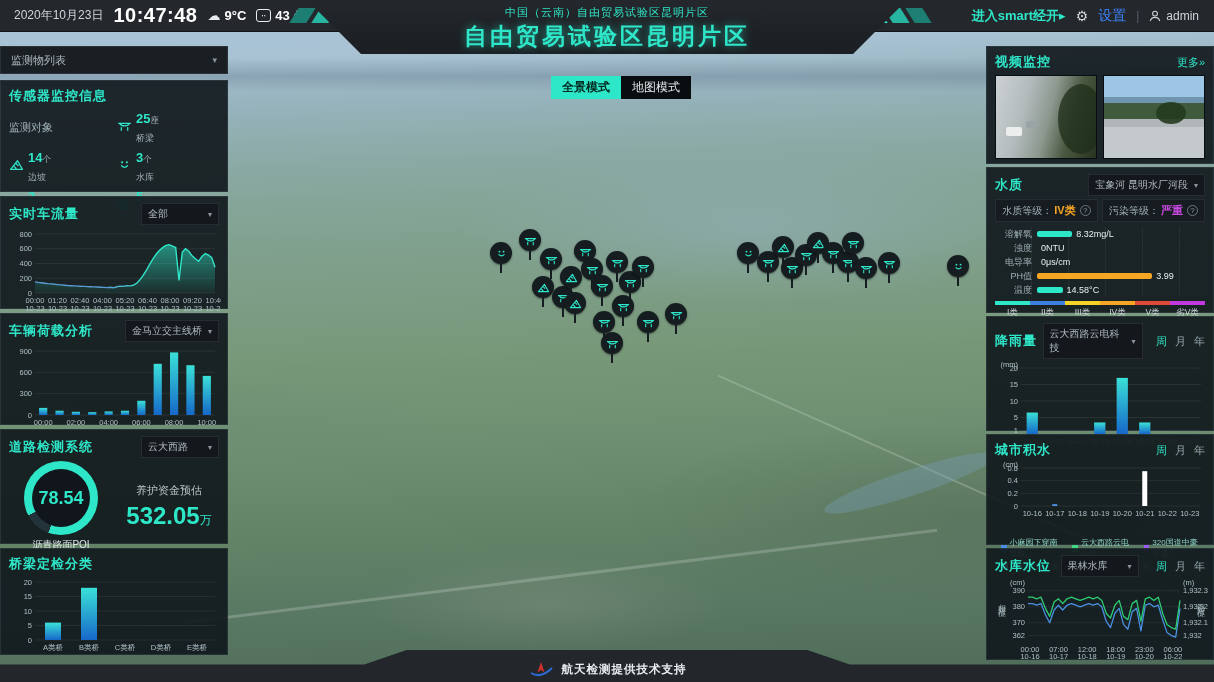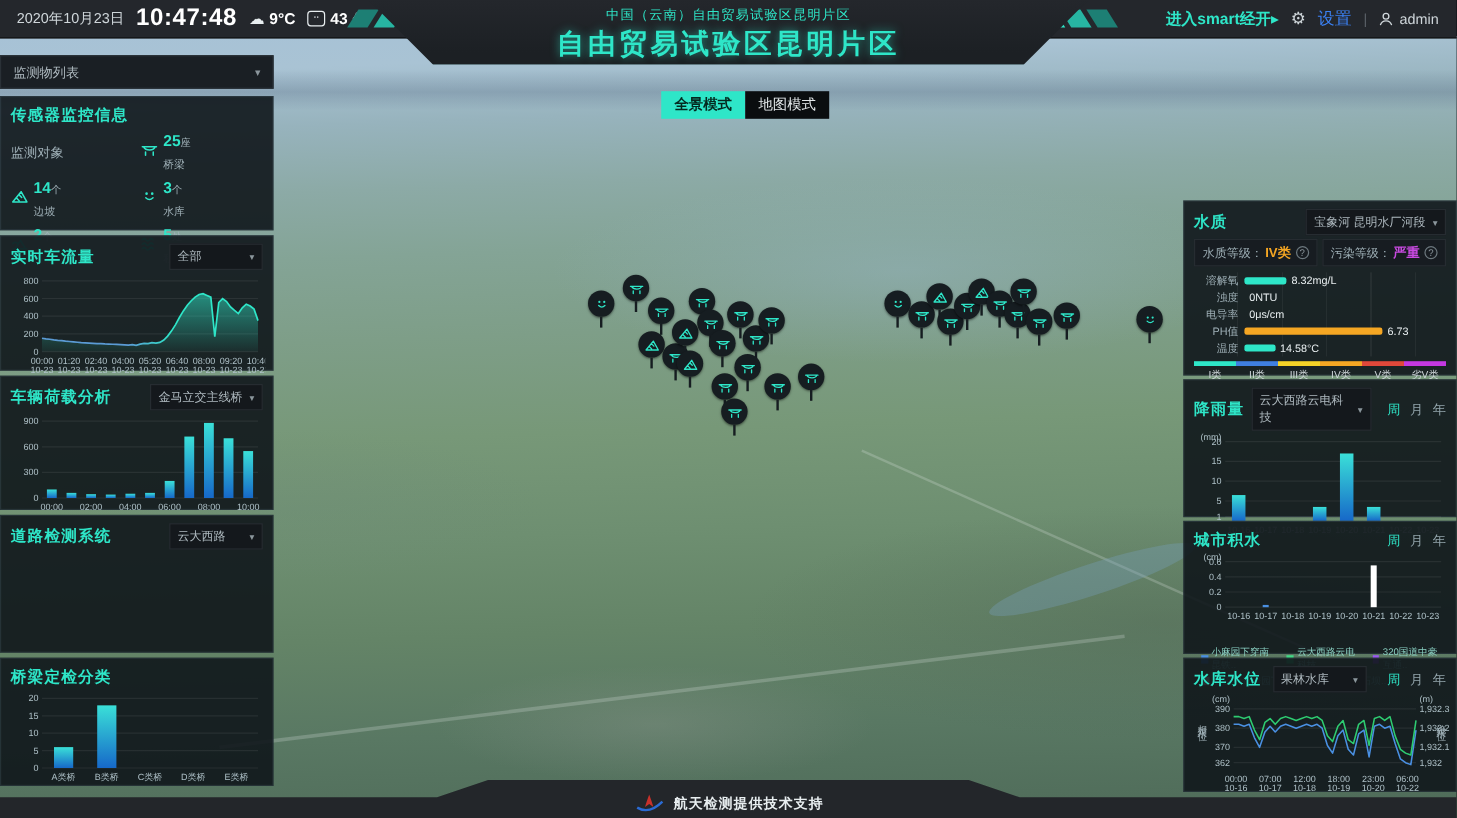--- a/index.html
+++ b/index.html
@@ -597,20 +597,32 @@
   </section>
 
   <section class="panel" style="left:0;top:429px;height:115px;">
     <div class="p-head">
       <span class="p-title">道路检测系统</span>
       <span class="dd">
           <span>云大西路</span>
           <i class="caret">▾</i>
         </span>
     </div>
+    <div class="road-body">
+      <div class="gauge-wrap">
+        <div class="gauge">
+            <div class="gauge-in">78.54</div>
+          </div>
+        <div class="gauge-lb">沥青路面PQI</div>
+      </div>
+      <div class="fund">
+        <div class="fund-lb">养护资金预估</div>
+        <div class="fund-v"><span>532.05</span><span class="fund-u">万</span></div>
+      </div>
+    </div>
   </section>
 
   <section class="panel" style="left:0;top:548px;height:107px;">
     <div class="p-head">
         <span class="p-title">桥梁定检分类</span>
       </div>
     <div class="chartbox" id="chart-bridge"><svg width="212" height="78">
           <line x1="26" y1="65" x2="206" y2="65" stroke="rgba(255,255,255,.07)"></line>
           <text x="23" y="67.5" text-anchor="end">0</text>
           <line x1="26" y1="50.5" x2="206" y2="50.5" stroke="rgba(255,255,255,.07)"></line>
@@ -630,20 +642,36 @@
           <rect x="36" y="47.599999999999994" width="16" height="17.400000000000006" fill="url(#chart-bridgeg)"></rect>
           <rect x="72" y="12.799999999999999" width="16" height="52.2" fill="url(#chart-bridgeg)"></rect>
           <text x="44" y="75" text-anchor="middle" font-size="7">A类桥</text>
           <text x="80" y="75" text-anchor="middle" font-size="7">B类桥</text>
           <text x="116" y="75" text-anchor="middle" font-size="7">C类桥</text>
           <text x="152" y="75" text-anchor="middle" font-size="7">D类桥</text>
           <text x="188" y="75" text-anchor="middle" font-size="7">E类桥</text>
         </svg></div>
   </section>
 
+  <section class="panel" style="left:986px;top:46px;height:118px;">
+    <div class="p-head">
+      <span class="p-title">视频监控</span>
+      <span class="more">更多»</span>
+    </div>
+    <div class="vids">
+      <div class="vid vid1">
+          <div class="car"></div>
+          <div class="car2"></div>
+          <div class="bush"></div>
+        </div>
+      <div class="vid vid2">
+          <div class="tree"></div>
+        </div>
+    </div>
+  </section>
 
   <section class="panel" style="left:986px;top:167px;height:146px;">
     <div class="p-head">
       <span class="p-title">水质</span>
       <span class="dd" style="max-width:140px;">
           <span>宝象河 昆明水厂河段</span>
           <i class="caret">▾</i>
         </span>
     </div>
     <div class="wq-badges">
@@ -675,21 +703,21 @@
         <div class="wq-row">
           <span class="wq-lb">电导率</span>
           <span class="wq-barzone">
             <span class="wq-val">0μs/cm</span>
           </span>
         </div>
         <div class="wq-row">
           <span class="wq-lb">PH值</span>
           <span class="wq-barzone">
             <span class="wq-bar" style="width: 115.2px; background: rgb(245, 166, 35);"></span>
-            <span class="wq-val">6.73</span>
+            <span class="wq-val">3.99</span>
           </span>
         </div>
         <div class="wq-row">
           <span class="wq-lb">温度</span>
           <span class="wq-barzone">
             <span class="wq-bar" style="width: 25.6px; background: rgb(46, 230, 200);"></span>
             <span class="wq-val">14.58°C</span>
           </span>
         </div>
       </div>

